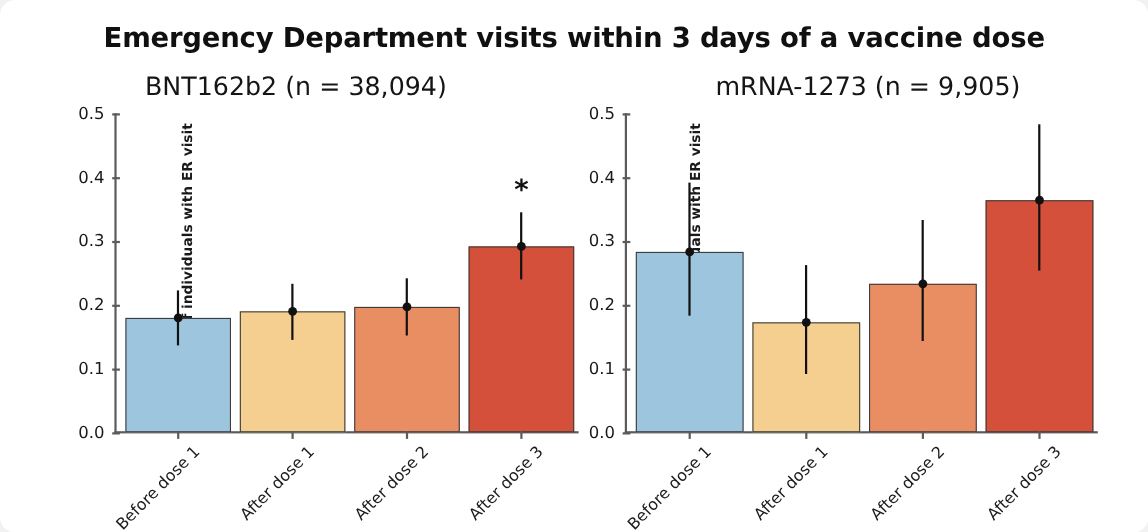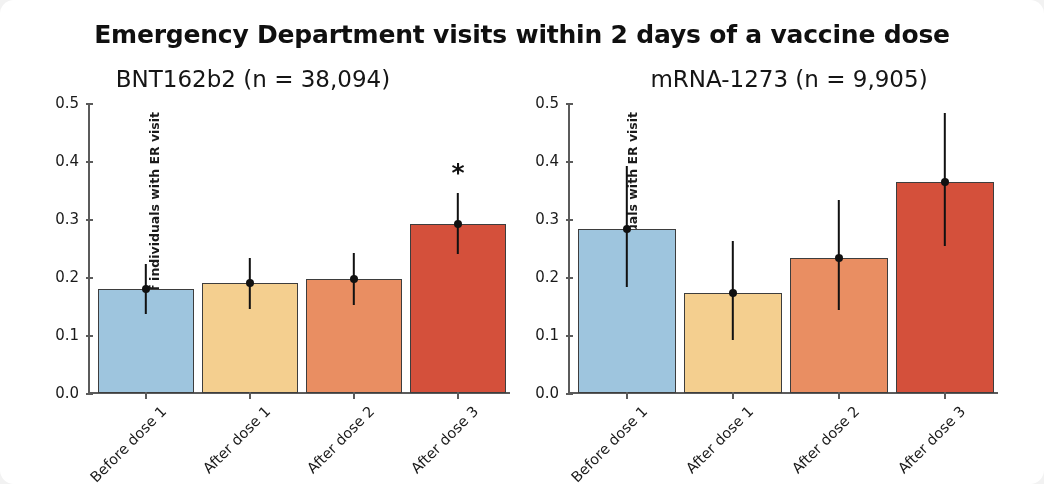--- a/index.html
+++ b/index.html
@@ -13,21 +13,21 @@
     position:absolute;left:0;top:0;width:1044px;height:484px;
     background:#ffffff;border-radius:14px;overflow:hidden;
   }
   #main-title{
     position:absolute;left:0;top:20px;width:1044px;
     text-align:center;
     font-size:25px;font-weight:bold;color:#101010;
     letter-spacing:-0.2px;
   }
   .panel{position:absolute;top:0;height:484px;}
-  #panel-left{left:0;width:522px;}
+  #panel-left{left:16px;width:522px;}
   #panel-right{left:510px;width:522px;}
   .panel-title{
     position:absolute;top:66px;width:100%;text-align:center;
     font-size:23px;color:#151515;
   }
   #panel-left .panel-title{left:-8px;}
   #panel-right .panel-title{left:18px;}
 
   
   .plot{
@@ -77,21 +77,21 @@
   .sig-star{
     position:absolute;transform:translate(-50%,-100%);
     font-size:25px;font-weight:bold;color:#111111;line-height:1;
   }
 </style>
 </head>
 <body>
 
 <div id="figure-card">
 
-  <div id="main-title">Emergency Department visits within 2 days of a vaccine dose</div>
+  <div id="main-title">Emergency Department visits within 3 days of a vaccine dose</div>
 
   <div class="panel" id="panel-left">
     <div class="panel-title">BNT162b2 (n = 38,094)</div>
     <div class="plot" id="plot-left">
       <div class="ylabel">Percentage of individuals with ER visit</div>
       <div class="axis-line axis-y"></div>
       <div class="axis-line axis-x" style="width: 422px;"></div>
     <div class="ytick" style="top: 290px;"></div>
         <div class="ytick-label" style="top: 290px;">0.0</div>
         <div class="ytick" style="top: 232px;"></div>

